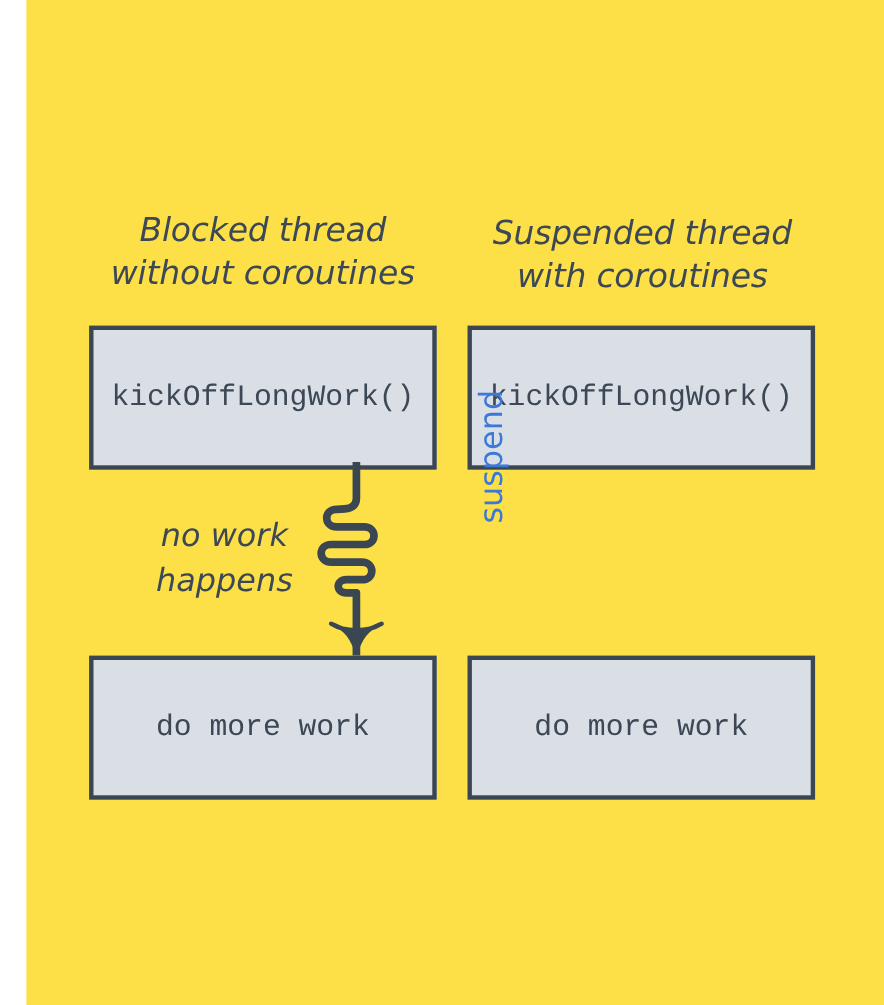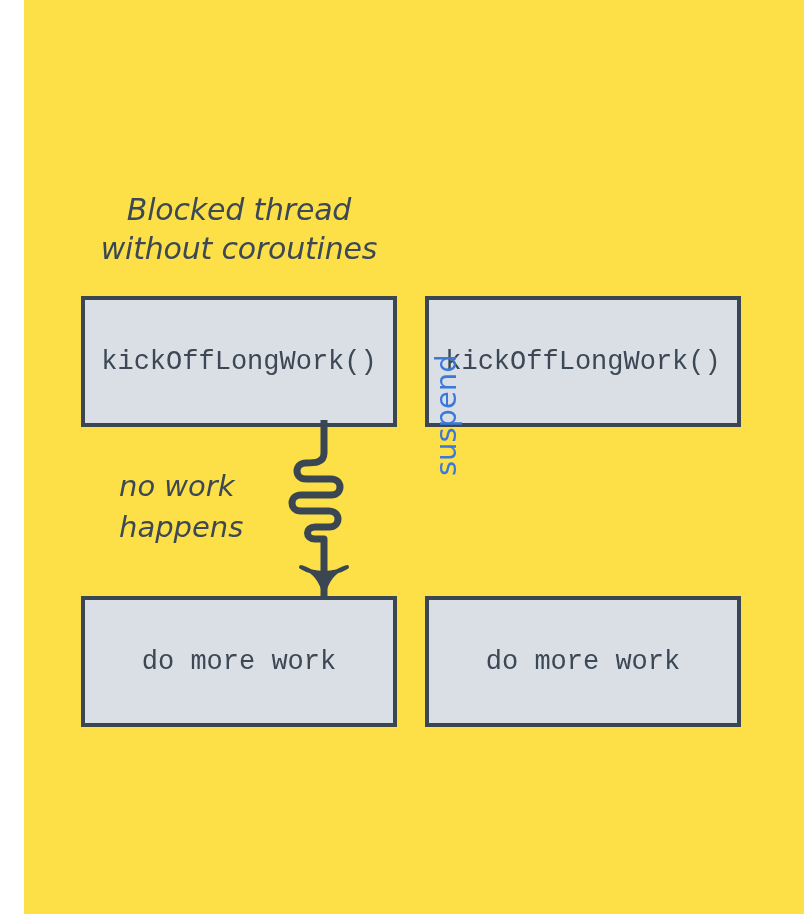--- a/index.html
+++ b/index.html
@@ -69,21 +69,21 @@
   #no-work-label {
     position: absolute;
     left: 95px;
     top: 466px;
     width: 170px;
     font-family: "DejaVu Sans", sans-serif;
     font-style: italic;
     font-size: 29px;
     line-height: 41px;
     color: #3c4855;
-    text-align: left;
+    text-align: center;
     white-space: pre-line;
   }
 
   
   #squiggle {
     position: absolute;
     left: 255px;
     top: 420px;
     width: 110px;
     height: 185px;
@@ -109,20 +109,22 @@
   }
 </style>
 </head>
 <body>
 
 <div id="canvas">
 
   <div class="col-title" id="title-left">Blocked thread
 without coroutines</div>
 
+  <div class="col-title" id="title-right">Suspended thread
+with coroutines</div>
 
   <div class="box box-grey" id="box-left-top">
     <span class="box-label">kickOffLongWork()</span>
   </div>
 
   <div id="no-work-label">no work
 happens</div>
 
   <svg id="squiggle" viewBox="0 0 110 185" xmlns="http://www.w3.org/2000/svg">
     <path d="M45,0

